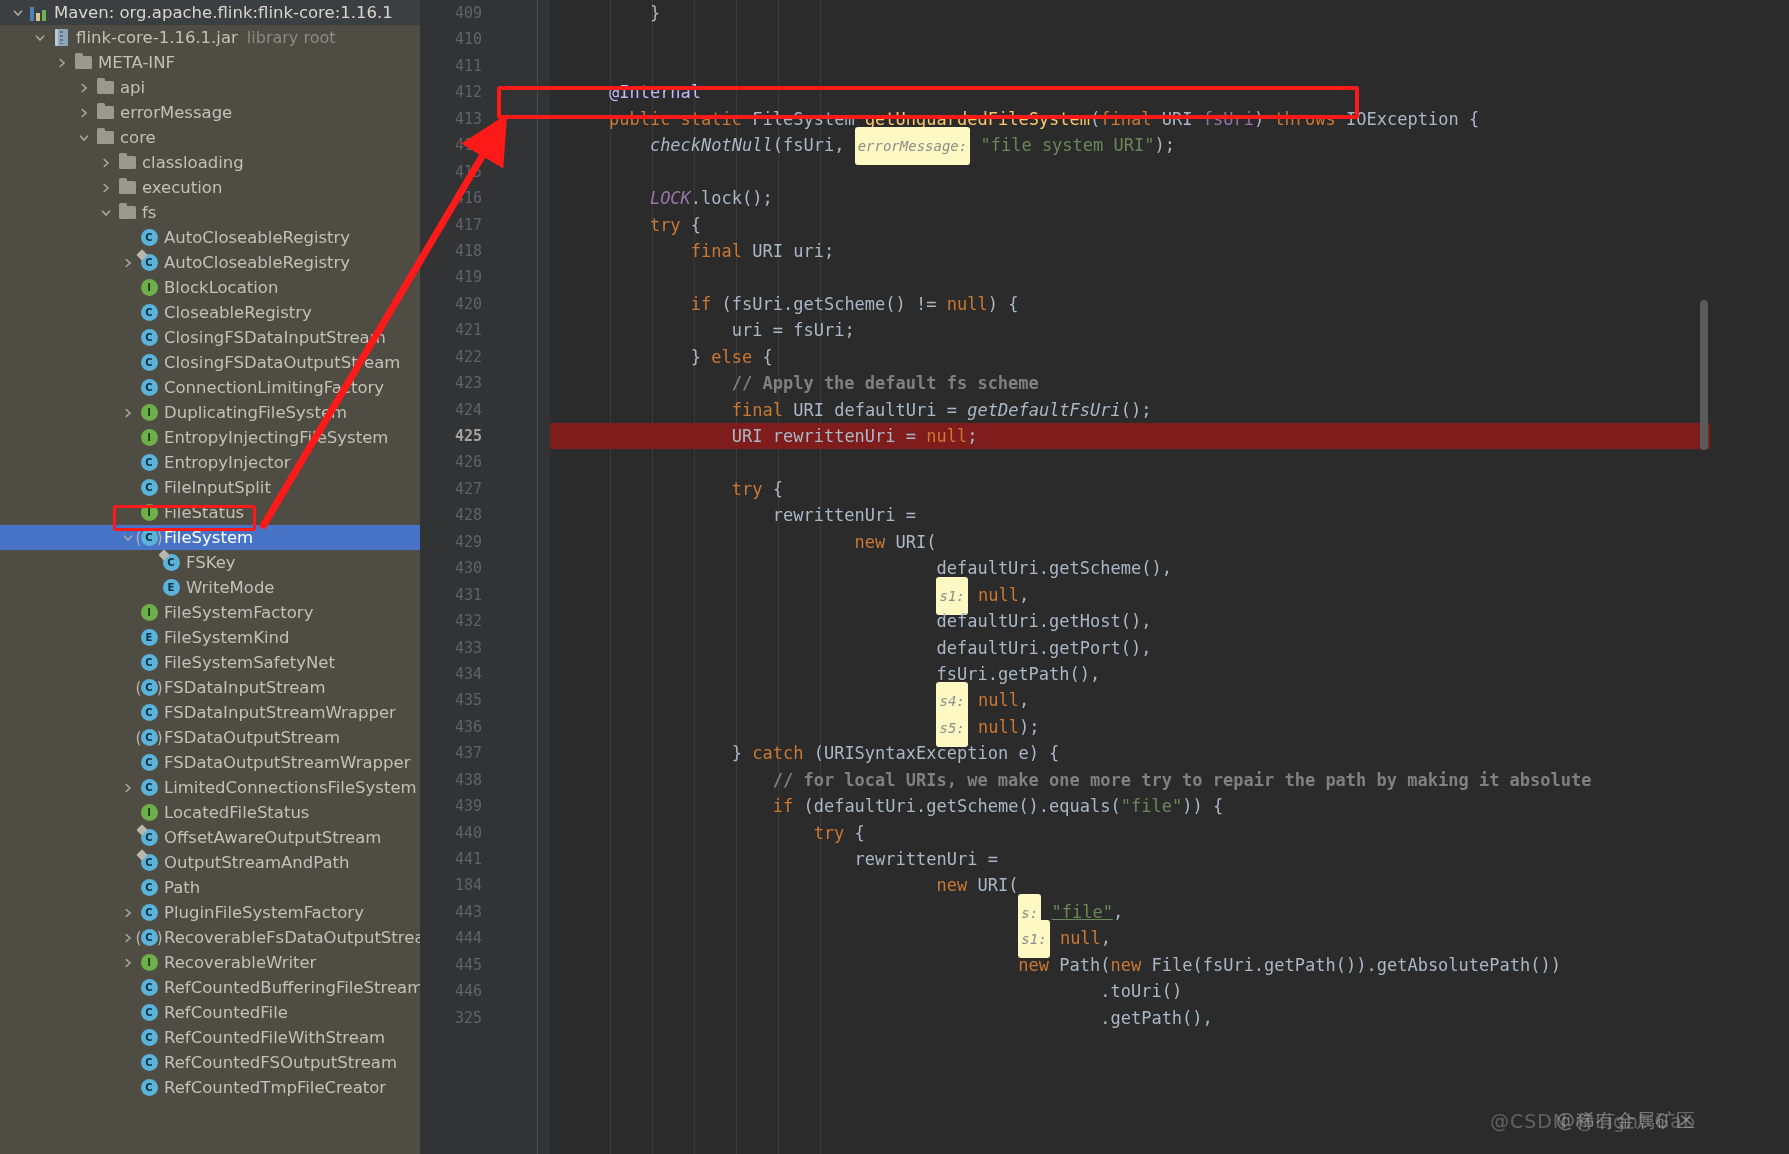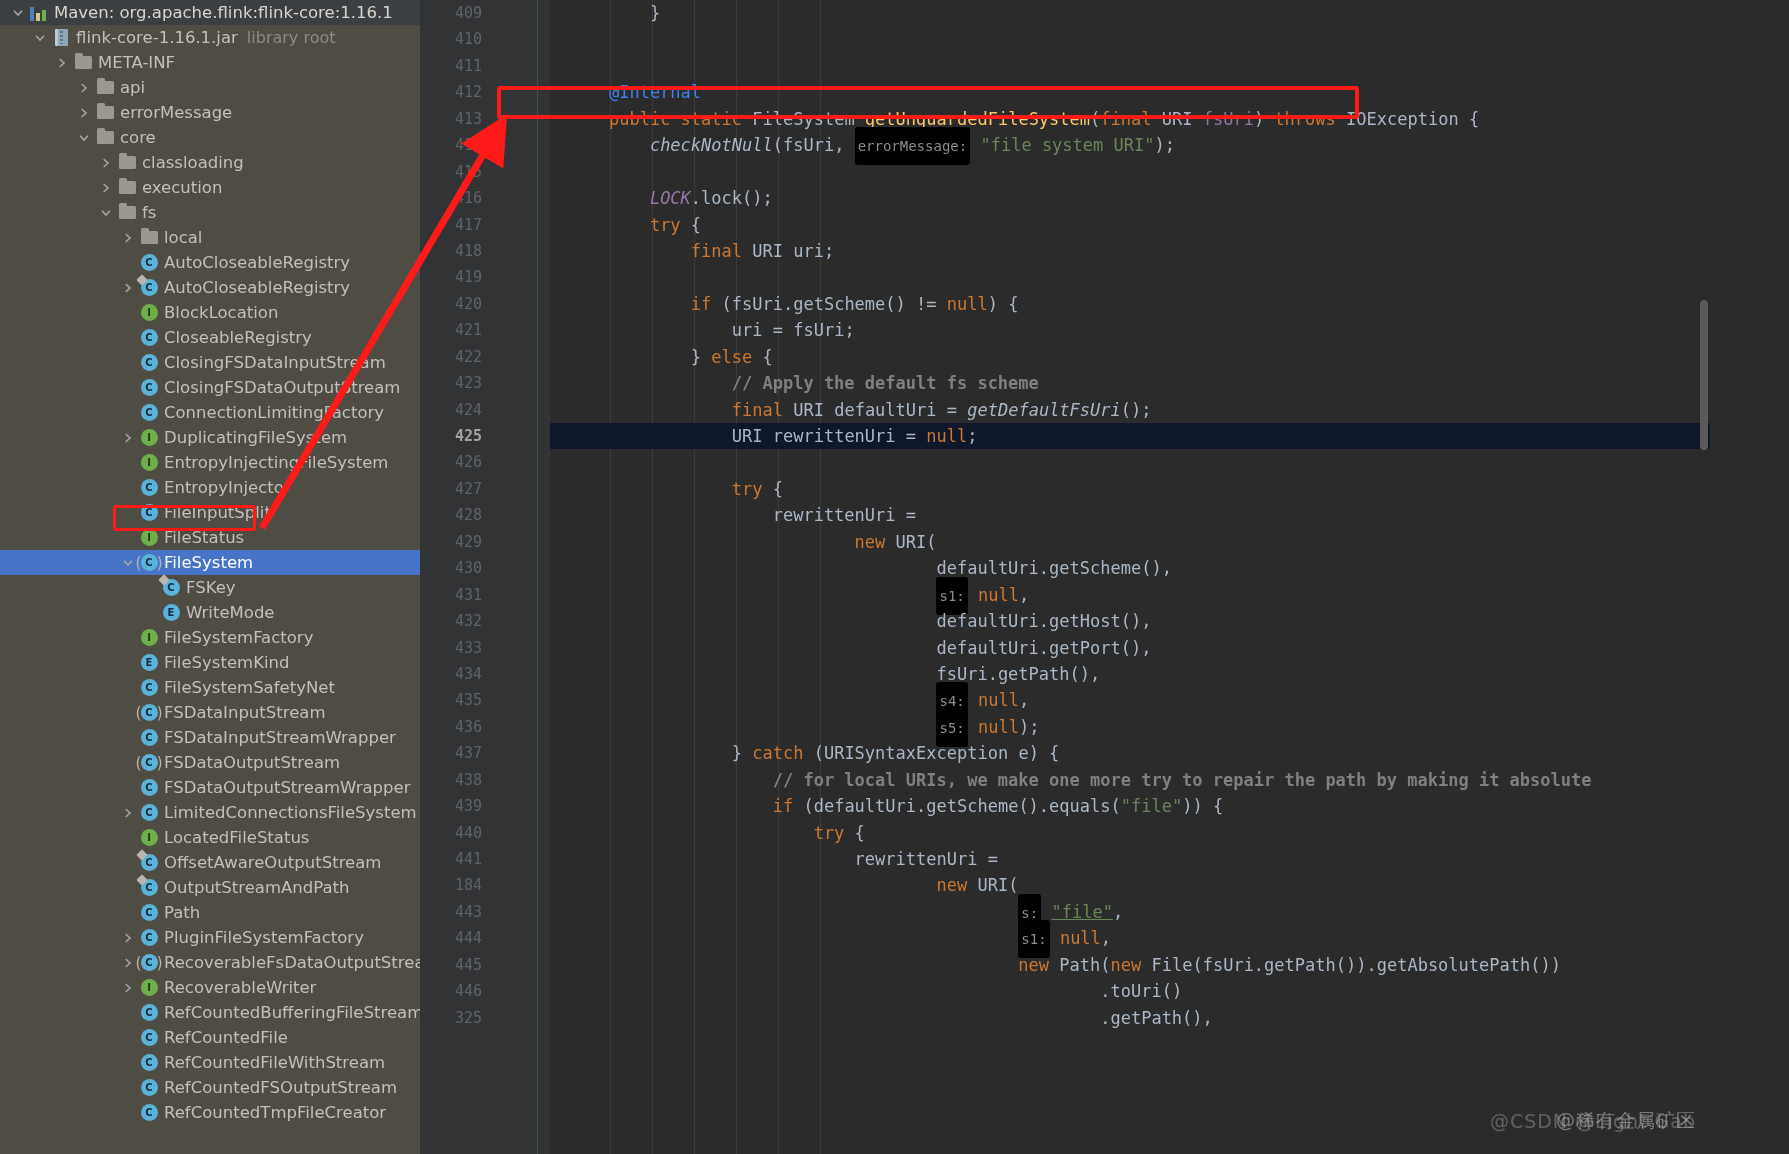--- a/index.html
+++ b/index.html
@@ -123,38 +123,39 @@
     position: absolute; left: 130px; top: 0; right: 0; height: 1154px;
     font-family: "DejaVu Sans Mono", monospace;
     font-size: 17px;
     white-space: pre;
   }
   .cline {
     height: 26.45px; line-height: 26.45px;
     padding-left: 18px; color: #a9b7c6;
     position: relative;
   }
-  .cline.current-line { background: #0f172a; }
+  .cline.current-line { background: #7f1d1d; }
   .guides { position:absolute; left:130px; top:0; height:1154px; width:1000px; pointer-events:none; }
   .guides span { position:absolute; top:0; width:1px; height:1154px; background:#3b3b3b; }
 
   .k  { color: #cc7832; }        
   .t  { color: #a9b7c6; }        
   .ty { color: #a9b7c6; }        
   .m  { color: #ffc66d; }        
   .f  { color: #9876aa; font-style: italic; }  
   .mi { color: #a9b7c6; font-style: italic; }  
   .s  { color: #6a8759; }        
   .c  { color: #808080; font-weight: bold; }        
-  .an { color: #3b82f6; margin-top: 24px; }        
+  .an { color: #c4b5fd; margin-top: 24px; }        
   .p  { color: #9373a5; }        
   .hint {
     color: #8c8c8c; font-size: 14px;
-    background: #000000; border-radius: 3px;
+    background: #fef9c3; border-radius: 3px;
     padding: 11px 3px;
+    font-style: italic;
   }
   .ul { text-decoration: underline; }
 
   
   #hl-code-box {
     position: absolute; left: 497px; top: 86px;
     width: 862px; height: 33px;
     border: 4px solid #ff1a1a; border-radius: 3px;
     pointer-events: none; z-index: 40;
   }
@@ -301,32 +302,20 @@
           <span class="indent" style="width: 96px;"></span>
           <span class="chev">
             <svg width="12" height="12" viewBox="0 0 12 12">
               <path d="M2.5 4.2 L6 8 L9.5 4.2" fill="none" stroke="currentColor" stroke-width="1.6" stroke-linecap="round"></path>
             </svg>
           </span>
           <span class="ic">
             <span class="folder"></span>
           </span>
           <span class="lbl">fs</span>
-        </div>
-        <div class="tree-row">
-          <span class="indent" style="width: 118px;"></span>
-          <span class="chev">
-            <svg width="12" height="12" viewBox="0 0 12 12">
-              <path d="M4.2 2.5 L8 6 L4.2 9.5" fill="none" stroke="currentColor" stroke-width="1.6" stroke-linecap="round"></path>
-            </svg>
-          </span>
-          <span class="ic">
-            <span class="folder"></span>
-          </span>
-          <span class="lbl">local</span>
         </div>
         <div class="tree-row">
           <span class="indent" style="width: 118px;"></span>
           <span class="chev empty"></span>
           <span class="ic">
             <span class="badge cls">C</span>
           </span>
           <span class="lbl">AutoCloseableRegistry</span>
         </div>
         <div class="tree-row">

